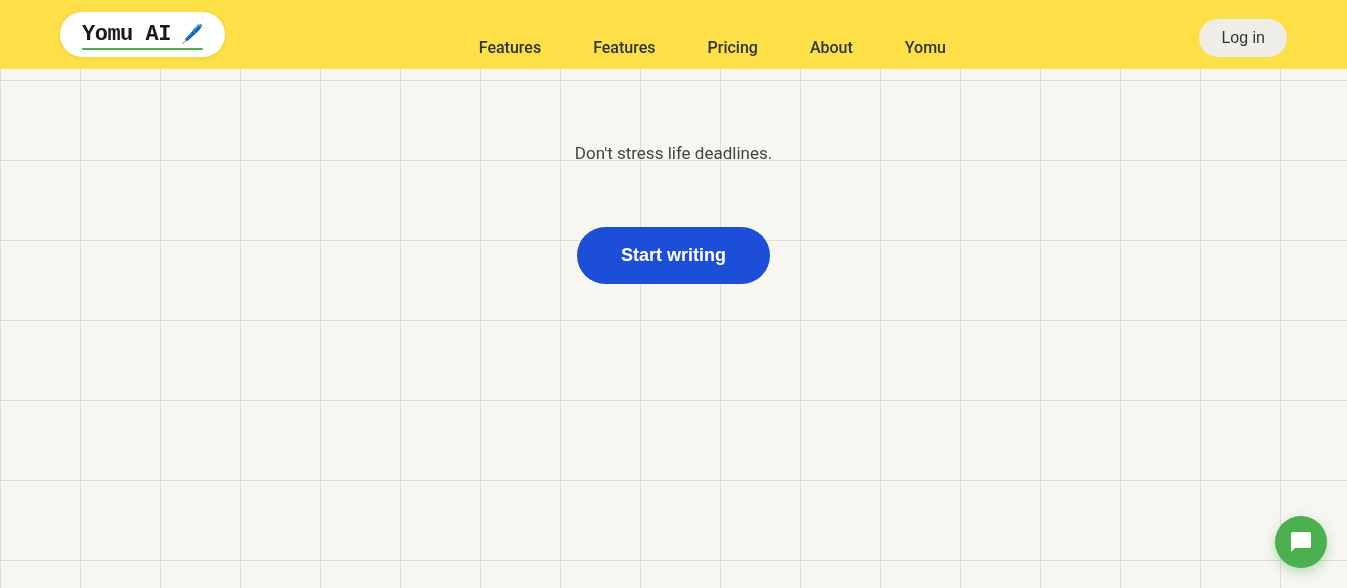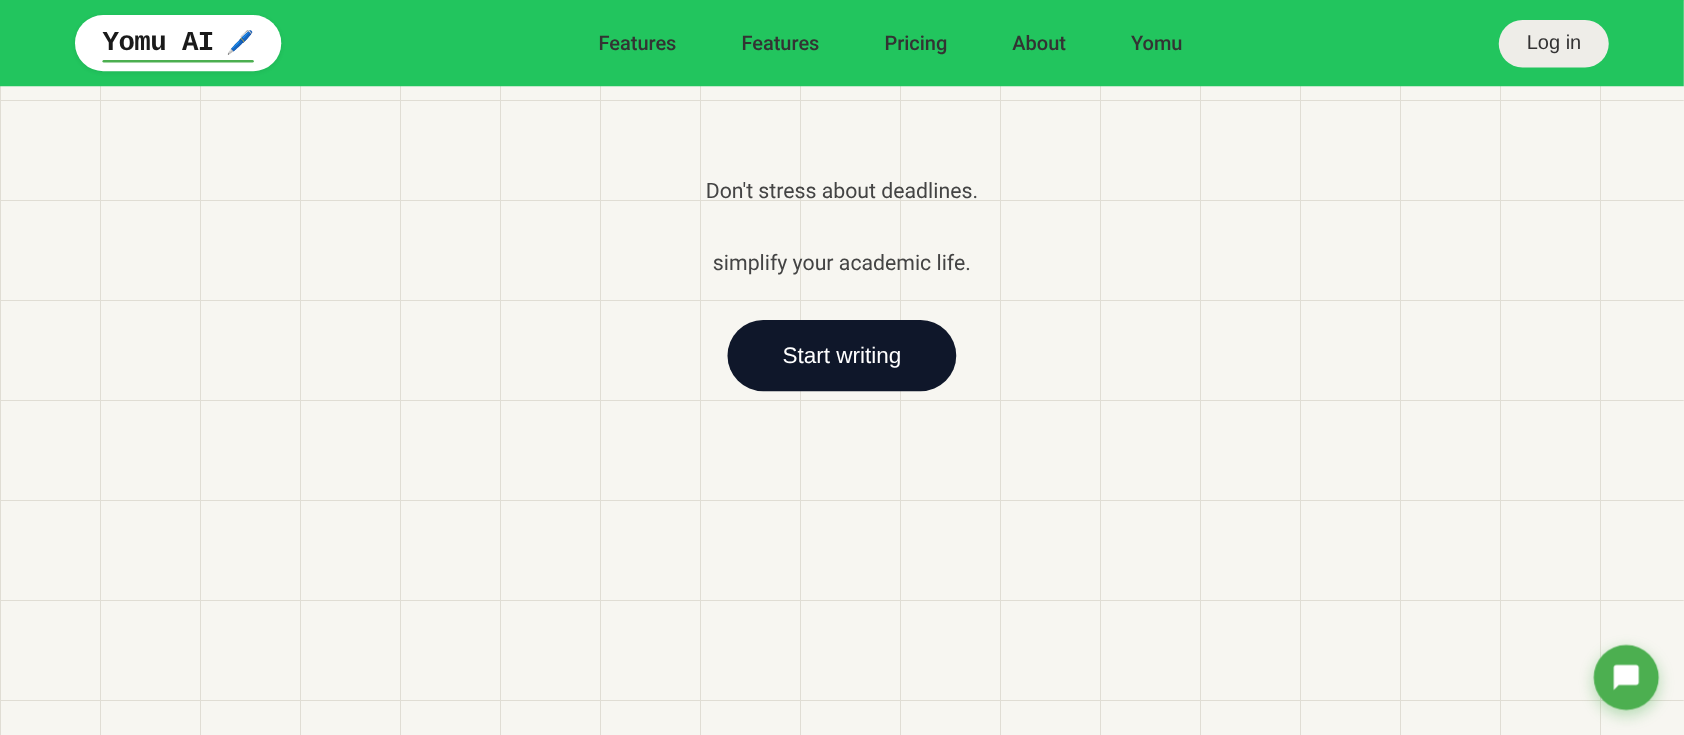--- a/index.html
+++ b/index.html
@@ -28,24 +28,24 @@
       background-size: 80px 80px;
       z-index: 0;
       pointer-events: none;
     }
 
     
     .navbar {
       position: relative;
       z-index: 10;
       display: flex;
-      align-items: center;
+      align-items: flex-end;
       justify-content: space-between;
       padding: 12px 60px;
-      background-color: #22c55e;
+      background-color: #fde047;
     }
 
     .logo-wrapper {
       display: flex;
       align-items: center;
       background: white;
       border-radius: 50px;
       padding: 10px 22px;
       box-shadow: 0 1px 4px rgba(0,0,0,0.08);
     }
@@ -162,26 +162,26 @@
 
     .hero-subtitle {
       font-size: 17px;
       color: #444;
       line-height: 1.7;
       margin-top: 20px;
       margin-bottom: 30px;
     }
 
     .btn-start {
-      background: #0f172a;
+      background: #1d4ed8;
       border: none;
       padding: 18px 44px;
       border-radius: 50px;
       font-size: 18px;
-      font-weight: 400;
+      font-weight: 700;
       color: white;
       cursor: pointer;
       display: inline-block;
     }
 
     
     .chat-bubble {
       position: fixed;
       bottom: 20px;
       right: 20px;
@@ -236,23 +236,22 @@
   </ul>
 
   <div class="nav-actions">
     <button class="btn-login">Log in</button>
   </div>
 </nav>
 
 <section class="hero">
 
   <p class="hero-subtitle">
-    <span>Don't stress about deadlines.</span><br>
+    <span>Don't stress life deadlines.</span><br>
     <br>
-    <span>simplify your academic life.</span>
   </p>
 
   <button class="btn-start">Start writing</button>
 </section>
 
 <div class="chat-bubble">
   <svg viewBox="0 0 24 24">
     <path d="M20 2H4c-1.1 0-2 .9-2 2v18l4-4h14c1.1 0 2-.9 2-2V4c0-1.1-.9-2-2-2z"></path>
   </svg>
 </div>

